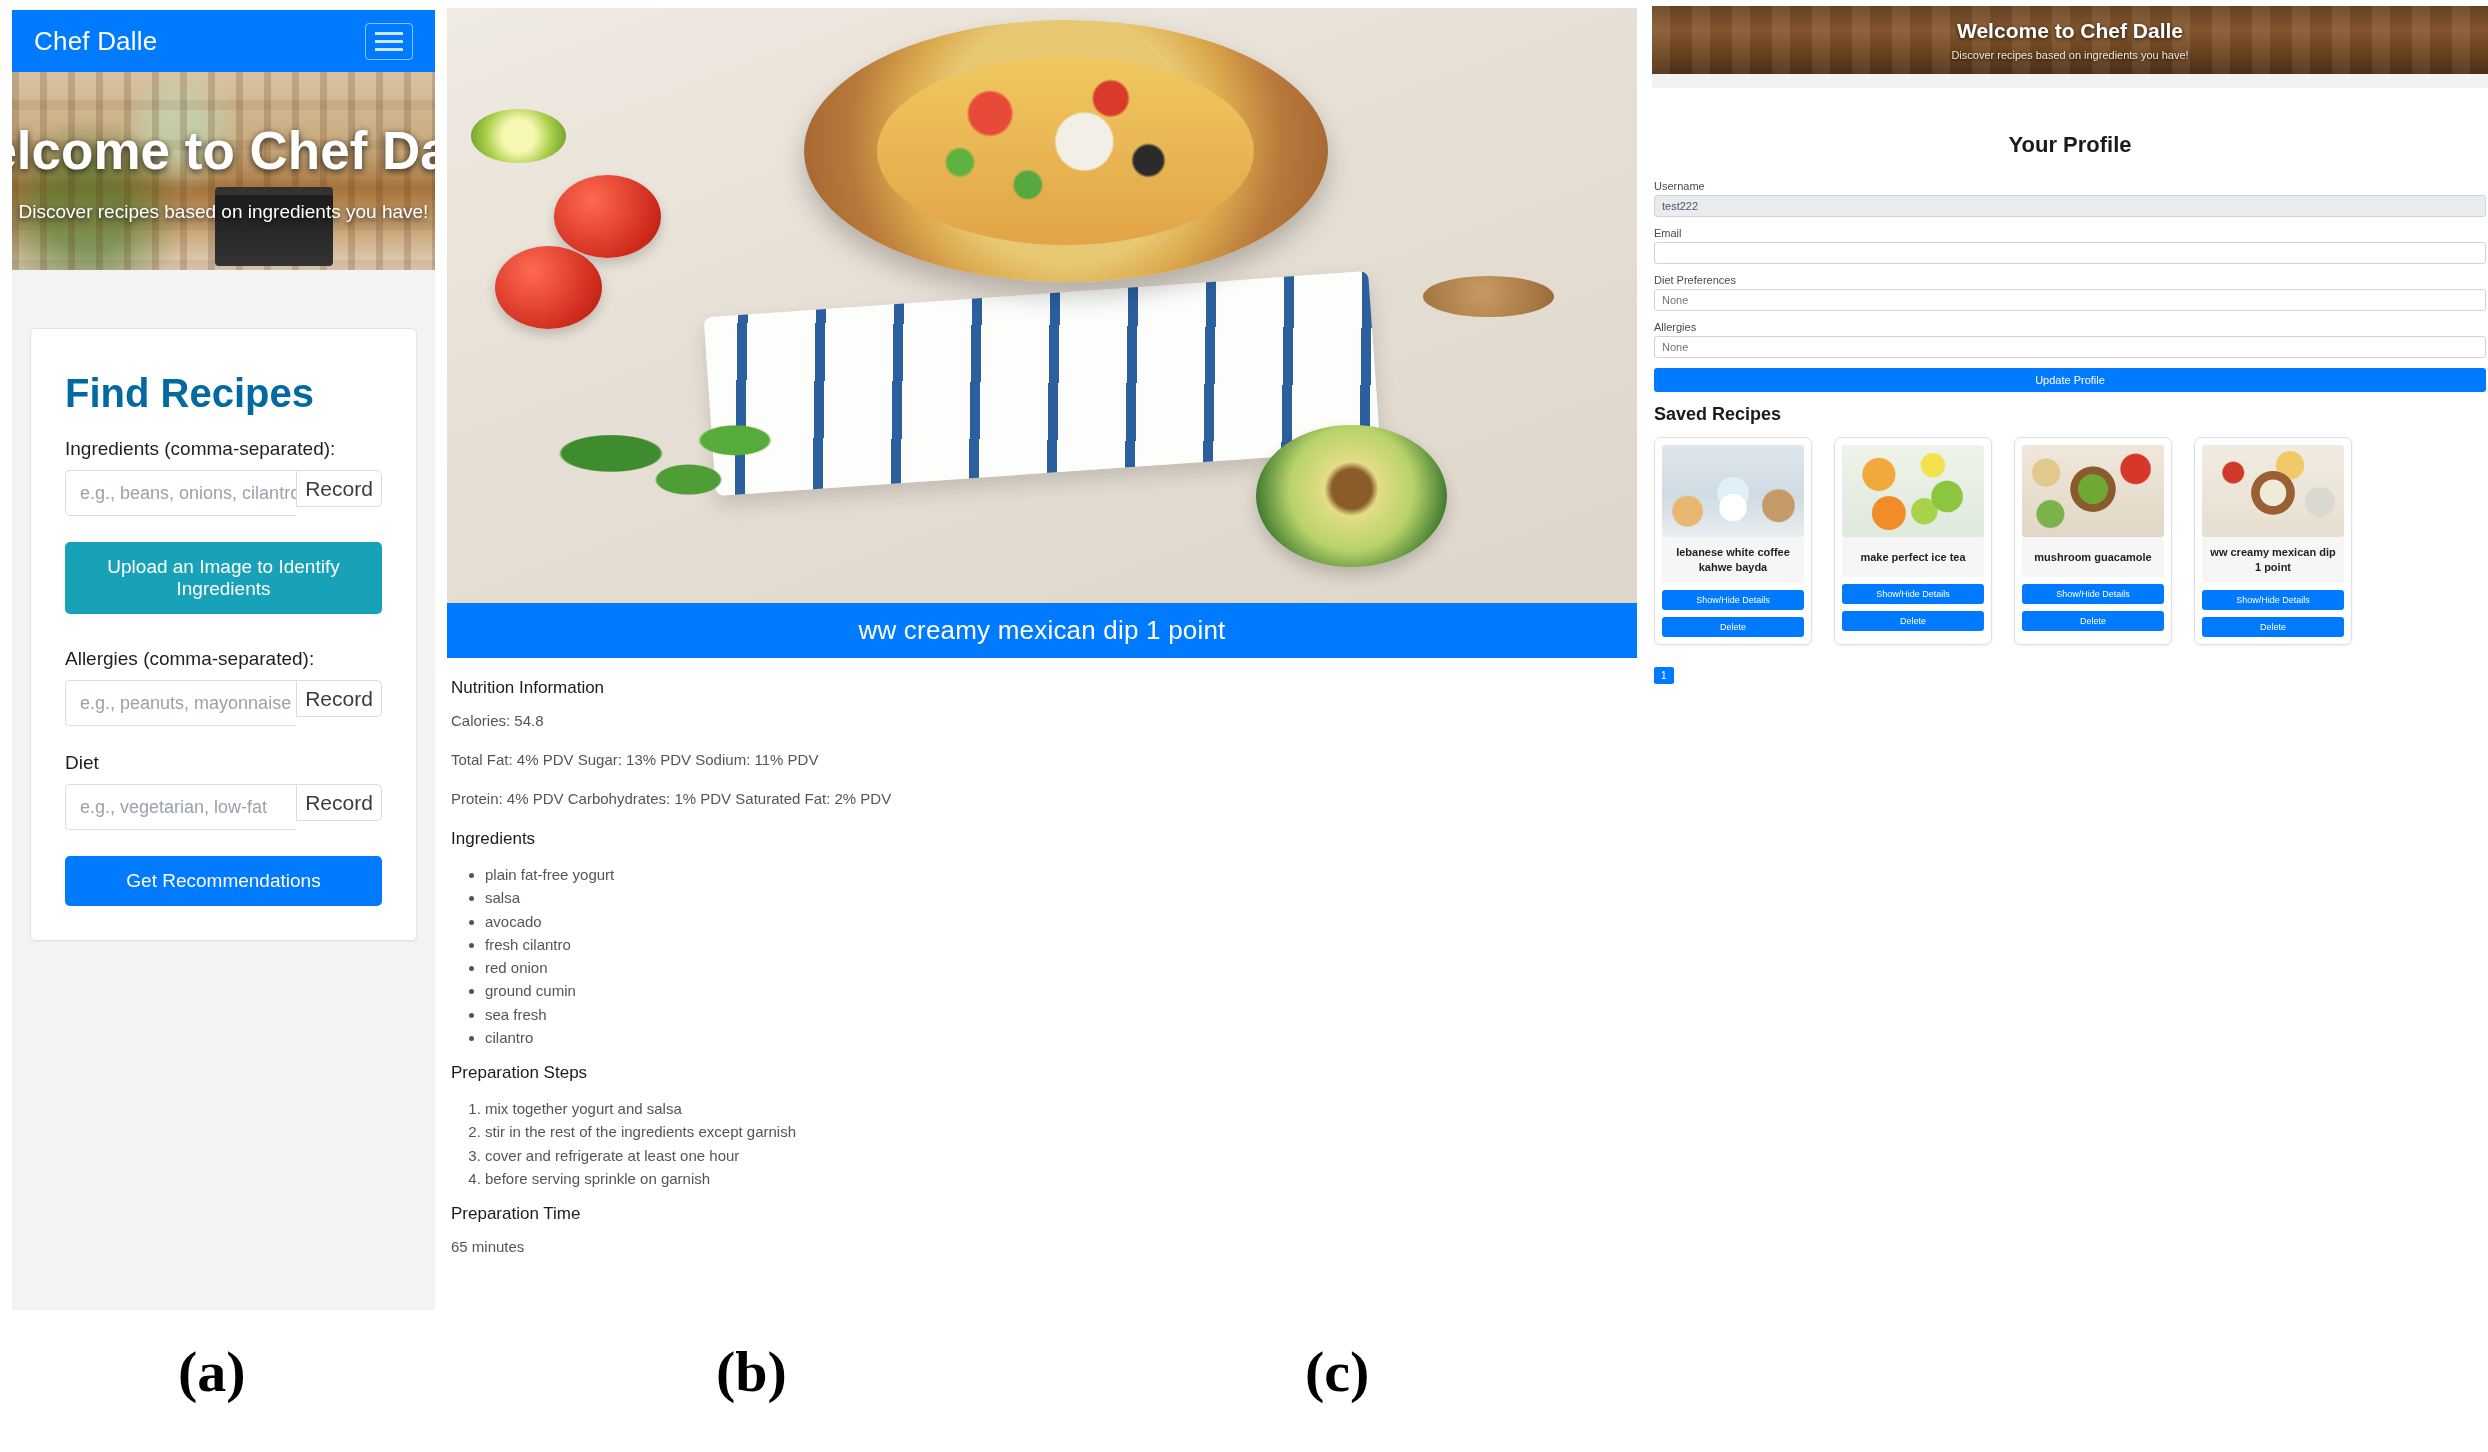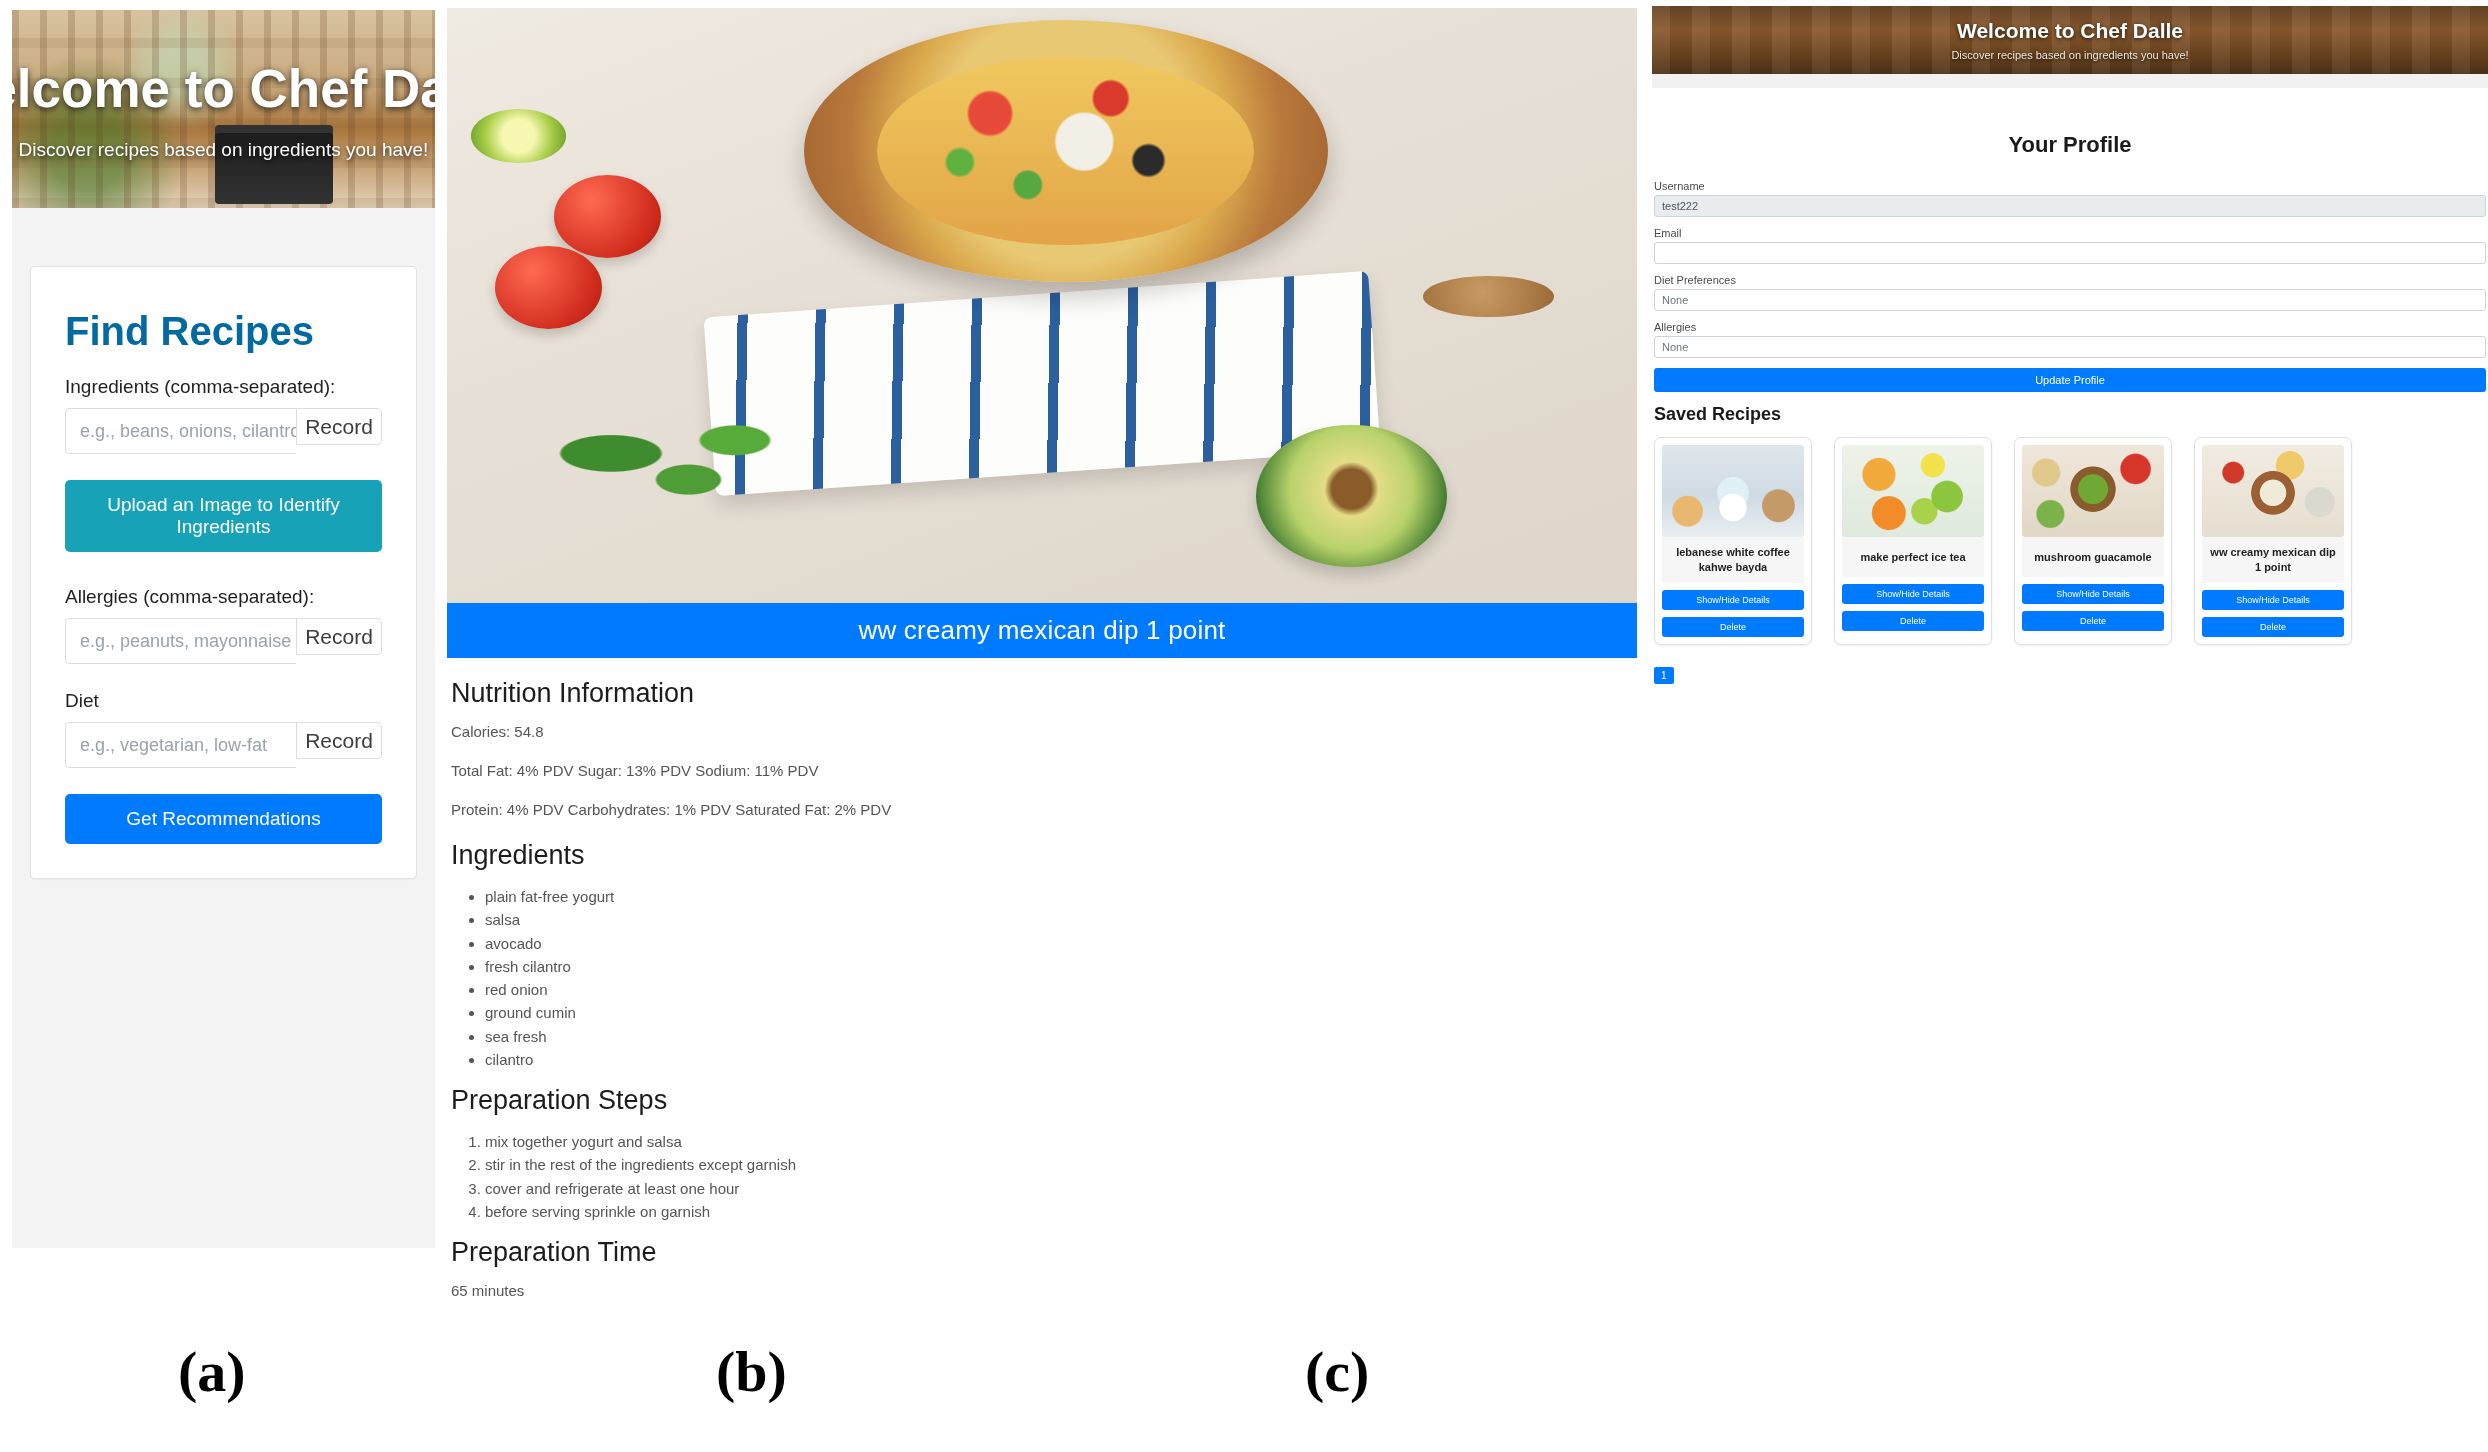--- a/index.html
+++ b/index.html
@@ -146,21 +146,21 @@
       radial-gradient(ellipse at 30% 40%, #3f8c2e 0 16%, transparent 17%),
       radial-gradient(ellipse at 55% 60%, #4f9d36 0 13%, transparent 14%),
       radial-gradient(ellipse at 70% 30%, #57ab3a 0 11%, transparent 12%);
   }
 
   .b-title-bar {
     background: #007bff; color: #fff; text-align: center;
     font-size: 26px; padding: 12px 0; letter-spacing: .2px;
   }
   .b-content { padding: 8px 4px 0 4px; }
-  .b-h3 { font-size: 27px; color: #1c1c1c; margin: 12px 0 14px; font-weight: normal; }
+  .b-h3 { font-size: 17px; color: #1c1c1c; margin: 12px 0 14px; font-weight: normal; }
   .b-p { font-size: 15px; color: #555; margin: 0 0 22px; }
   .b-ul, .b-ol { margin: 0 0 14px; padding-left: 34px; }
   .b-ul li, .b-ol li { font-size: 15px; color: #555; line-height: 1.55; }
 
   
   #panel-c { left: 1650px; top: 6px; width: 840px; height: 1300px; }
 
   .c-hero {
     height: 68px; position: relative; overflow: hidden; margin: 0 2px;
     background: linear-gradient(180deg,#6a4526 0%,#8a5a2f 35%,#6d451f 70%,#4e3117 100%);
@@ -260,20 +260,28 @@
   #cap-b { left: 716px; top: 1338px; }
   #cap-c { left: 1305px; top: 1338px; }
 </style>
 </head>
 <body>
 
 <div class="figure">
 
   <div class="panel" id="panel-a">
 
+    <div class="a-navbar">
+      <span class="a-brand">Chef Dalle</span>
+      <span class="a-burger">
+        <i></i>
+        <i></i>
+        <i></i>
+      </span>
+    </div>
 
     <div class="a-hero">
       <div class="a-hero-text">
         <div class="a-hero-title">Welcome to Chef Dalle</div>
         <div class="a-hero-sub">Discover recipes based on ingredients you have!</div>
       </div>
     </div>
 
     <div class="a-body">
       <div class="a-card">

